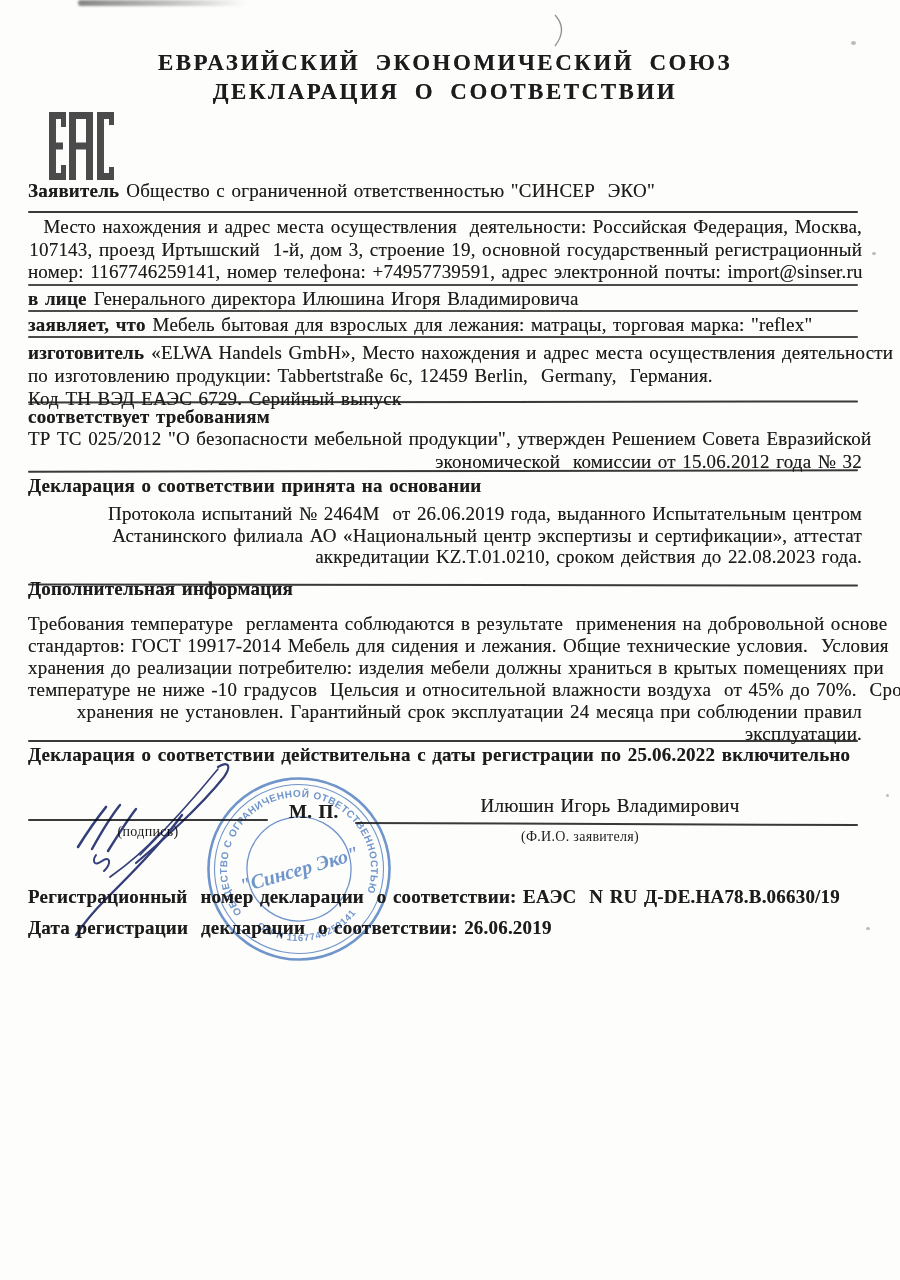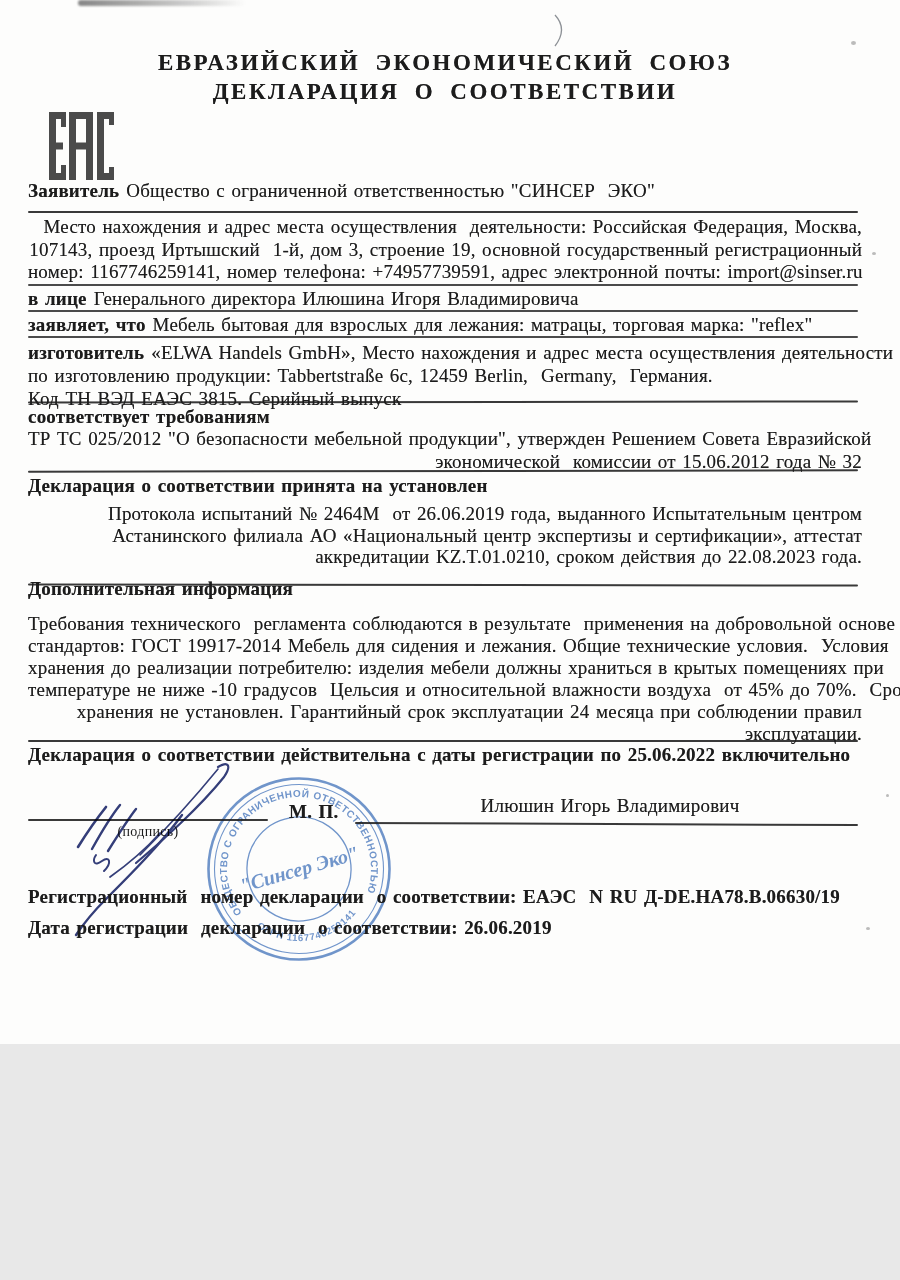--- a/index.html
+++ b/index.html
@@ -1,17 +1,17 @@
 <!DOCTYPE html>
 <html><head>
 <meta charset="utf-8">
 <style>
   html,body{margin:0;padding:0;background:#e8e8e8;}
   .page{
-    position:relative;width:900px;height:1044px;margin:0 auto;
+    position:relative;width:900px;height:1280px;margin:0 auto;
     background:#fdfdfc;overflow:hidden;
     font-family:"Liberation Serif", serif;
     color:var(--c-text,#1c1c1c);
   }
   .abs{position:absolute;}
   .row{position:absolute;left:28px;width:834px;font-size:19px;line-height:23px;
        word-spacing:1.5px;letter-spacing:.2px;text-shadow:0 0 .45px rgba(20,20,20,.5);}
   .row>span{white-space:pre;}
   .line{white-space:pre;text-align:right;}
   .b{font-weight:bold;}
@@ -87,47 +87,47 @@
   <div class="row" style="top:287px"><span class="b">в лице</span><span>Генерального директора Илюшина Игоря Владимировича</span></div>
 
   <div class="hr thin" style="top:310px"></div>
 
   <div class="row" style="top:313px"><span class="b">заявляет, что</span><span>Мебель бытовая для взрослых для лежания: матрацы, торговая марка: "reflex"</span></div>
 
   <div class="hr thin" style="top:336px"></div>
 
   <div class="row" style="top:341px"><span class="b">изготовитель</span><span>«ELWA Handels GmbH», Место нахождения и адрес места осуществления деятельности</span></div>
   <div class="row" style="top:364px"><span class="line">по изготовлению продукции: Tabbertstraße 6c, 12459 Berlin,  Germany,  Германия.</span></div>
-  <div class="row" style="top:387px"><span class="line">Код ТН ВЭД ЕАЭС 3815. Серийный выпуск</span></div>
+  <div class="row" style="top:387px"><span class="line">Код ТН ВЭД ЕАЭС 6729. Серийный выпуск</span></div>
 
   <div class="hr" style="top:401px;transform:rotate(-.08deg)"></div>
 
   <div class="row b" style="top:405px">соответствует требованиям</div>
 
   <div class="row" style="top:428px;line-height:22.5px">
     <div class="line">ТР ТС 025/2012 "О безопасности мебельной продукции", утвержден Решением Совета Евразийской</div>
     <div class="line">экономической  комиссии от 15.06.2012 года № 32</div>
   </div>
 
   <div class="hr" style="top:470px;transform:rotate(-.1deg)"></div>
 
-  <div class="row b" style="top:474px">Декларация о соответствии принята на установлен</div>
+  <div class="row b" style="top:474px">Декларация о соответствии принята на основании</div>
 
   <div class="row" style="top:503px;line-height:21.6px">
     <div class="line">Протокола испытаний № 2464М  от 26.06.2019 года, выданного Испытательным центром</div>
     <div class="line">Астанинского филиала АО «Национальный центр экспертизы и сертификации», аттестат</div>
     <div class="line">аккредитации KZ.T.01.0210, сроком действия до 22.08.2023 года.</div>
   </div>
 
   <div class="hr" style="top:584px;transform:rotate(.08deg)"></div>
 
   <div class="row b" style="top:577px">Дополнительная информация</div>
 
   <div class="row" style="top:613px;line-height:22px">
-    <div class="line">Требования технического  регламента соблюдаются в результате  применения на добровольной основе</div>
+    <div class="line">Требования температуре  регламента соблюдаются в результате  применения на добровольной основе</div>
     <div class="line">стандартов: ГОСТ 19917-2014 Мебель для сидения и лежания. Общие технические условия.  Условия</div>
     <div class="line">хранения до реализации потребителю: изделия мебели должны храниться в крытых помещениях при</div>
     <div class="line">температуре не ниже -10 градусов  Цельсия и относительной влажности воздуха  от 45% до 70%.  Срок</div>
     <div class="line">хранения не установлен. Гарантийный срок эксплуатации 24 месяца при соблюдении правил</div>
     <div class="line">эксплуатации.</div>
   </div>
 
   <div class="hr" style="top:740px"></div>
 
   <div class="row b" style="top:743px">Декларация о соответствии  действительна с даты регистрации по 25.06.2022 включительно</div>
@@ -151,20 +151,21 @@
     </g>
   </svg>
 
   <div class="hr" style="top:819px;width:240px"></div>
   <div class="hr" style="top:823px;left:355px;width:503px;transform:rotate(.25deg)"></div>
 
   <div class="row b" style="top:800px;left:289px;width:120px">М. П.</div>
   <div class="row center" style="top:794px;left:390px;width:440px">Илюшин Игорь Владимирович</div>
 
   <div class="cap" style="top:824px;left:68px;width:160px">(подпись)</div>
+  <div class="cap" style="top:829px;left:430px;width:300px">(Ф.И.О. заявителя)</div>
 
   <svg class="abs sig-svg" style="left:40px;top:755px" width="240" height="200" viewBox="0 0 240 200">
     <g fill="none" style="stroke:var(--c-ink,#2a3473)" stroke-linecap="round" opacity="0.95">
       <path d="M 178,12 C 188,6 192,10 184,22 C 160,52 120,88 96,108" stroke-width="2.2"></path>
       <path d="M 100,100 C 130,70 160,36 178,14" stroke-width="1.6"></path>
       <path d="M 38,92 C 48,76 58,62 66,52" stroke-width="2.6"></path>
       <path d="M 52,94 C 62,76 72,60 80,50" stroke-width="2.4"></path>
       <path d="M 68,96 C 78,80 88,64 96,54" stroke-width="2.4"></path>
       <path d="M 56,100 C 52,106 54,112 62,106 C 70,100 72,108 64,116" stroke-width="2"></path>
       <path d="M 142,60 C 120,90 90,120 66,144 C 56,154 44,168 36,180" stroke-width="2.4"></path>

